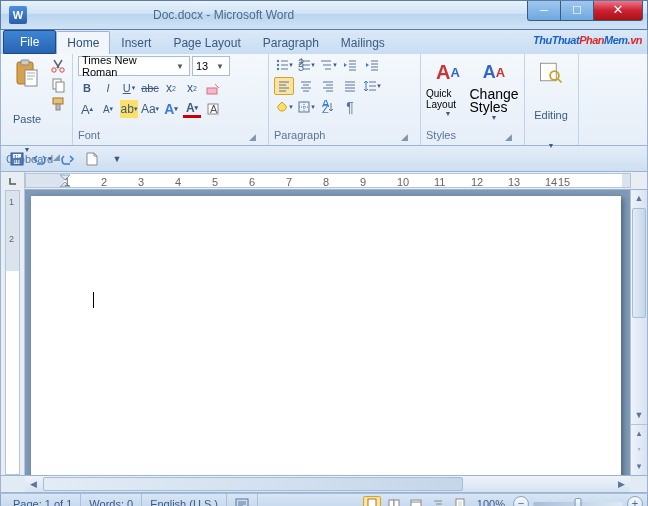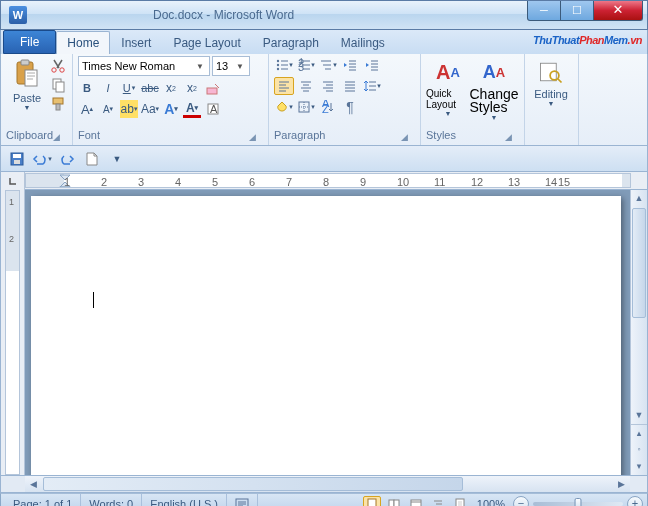--- a/index.html
+++ b/index.html
@@ -21,21 +21,21 @@
 .tab { padding:4px 10px; color:#3a5a80; border:1px solid transparent; border-bottom:none; font-size:12px; }
 .tab.active { background:#f2f6fb; border-color:#9ab4d2; border-radius:2px 2px 0 0; color:#2a517d; }
 
 
 .ribbon { height:92px; background:linear-gradient(#f4f8fc,#e6eef8); border:1px solid #9ab4d2; border-top:none; display:flex; }
 .group { border-right:1px solid #c3d4e8; display:flex; flex-direction:column; padding:2px 5px 0; }
 .group-body { flex:1; display:flex; align-items:flex-start; }
 .group-label { height:16px; text-align:left; color:#5a7599; font-size:10px; position:relative; }
 .dialog-launcher { position:absolute; right:2px; bottom:1px; width:12px; height:12px; color:#7a94b3; font-size:9px; }
 
-.big-btn { display:flex; flex-direction:column; align-items:center; width:42px; padding-top:2px; }
+.big-btn { display:flex; flex-direction:column; align-items:center; width:42px; padding-top:2px;gap:21px; }
 .big-btn .ic { width:32px; height:32px; }
 .big-btn .lbl { color:#3a5a80; margin-top:2px; text-align:center; font-size:11px; }
 .dd { font-size:7px; color:#3a5a80; }
 
 .clip-side { display:flex; flex-direction:column; gap:3px; margin-left:2px; margin-top:2px; }
 .sm-ic { width:16px; height:16px; }
 
 .font-row1 { display:flex; gap:2px; margin-bottom:3px; }
 .combo { background:#fff; border:1px solid #a8bdd6; height:20px; display:flex; align-items:center; padding:0 3px; }
 .combo .arr { width:12px; text-align:center; color:#555; font-size:8px; }
@@ -150,21 +150,21 @@
             <rect x="6" y="8" width="4" height="6" fill="#bbb" stroke="#888"></rect>
           </svg>
       </div>
     </div>
     <div class="group-label"><span>Clipboard</span><span class="dialog-launcher">◢</span></div>
   </div>
 
   <div class="group" style="width:196px;">
     <div class="group-body" style="flex-direction:column;">
       <div class="font-row1">
-        <div class="combo" style="width:132px;">
+        <div class="combo" style="width:112px;">
             <span style="flex:1">Times New Roman</span>
             <span class="arr">▼</span>
           </div>
         <div class="combo" style="width:38px;">
             <span style="flex:1">13</span>
             <span class="arr">▼</span>
           </div>
       </div>
       <div class="font-row2">
         <div class="tbtn">

